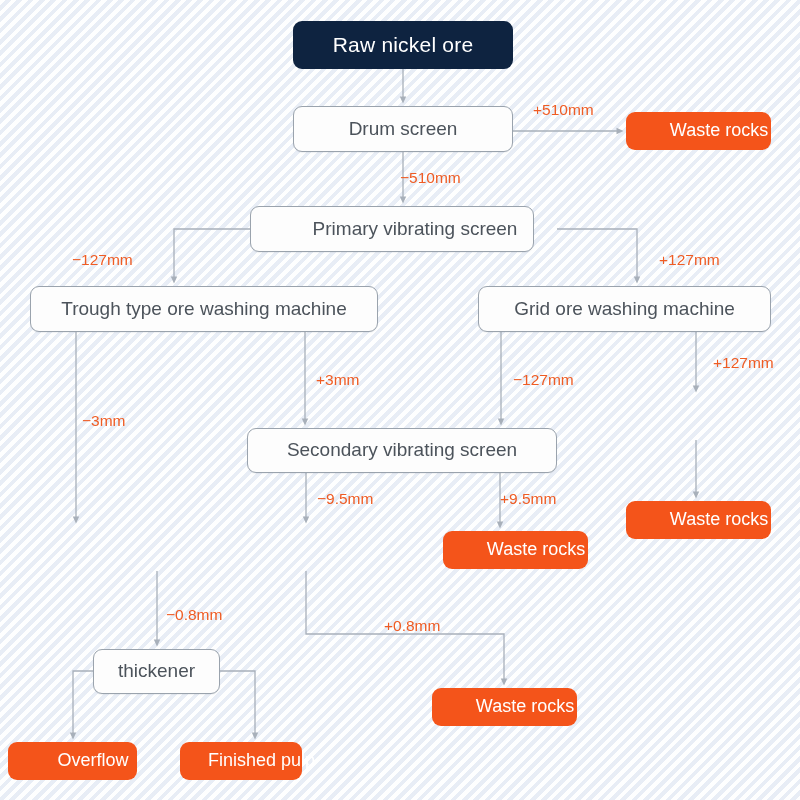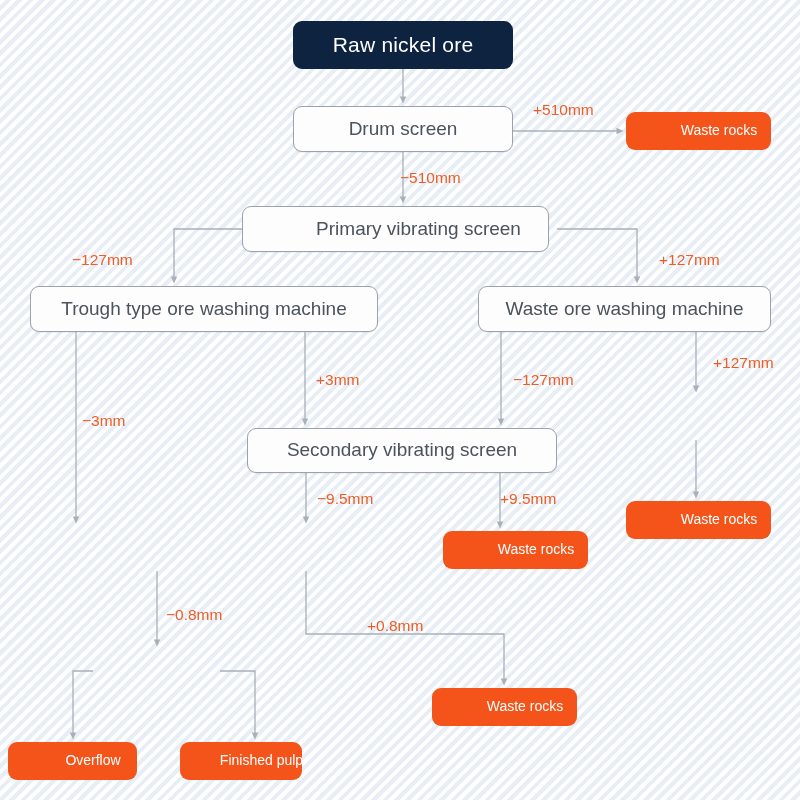--- a/index.html
+++ b/index.html
@@ -62,21 +62,21 @@
     background: #fdfdfd;
     border: 1px solid #9aa3ad;
     color: #4c535b;
     font-size: 19px;
     box-shadow: 0 1px 1px rgba(120,130,145,0.10);
   }
 
   .node-terminal {
     background: #f4541a;
     color: #ffffff;
-    font-size: 14px;
+    font-size: 18px;
     padding-left: 41px;
   }
 
   .edge-label {
     position: absolute;
     color: #ef5c24;
     font-size: 15.5px;
     white-space: nowrap;
     line-height: 1;
   }
@@ -134,46 +134,49 @@
   </div>
 
   <div class="node node-process" style="left:293px; top:106px; width:220px; height:46px;">
     <span>Drum screen</span>
   </div>
 
   <div class="node node-terminal" style="left:626px; top:112px; width:145px; height:38px;">
     <span>Waste rocks</span>
   </div>
 
-  <div class="node node-process" style="left:242px; top:206px; width:307px; height:46px;padding-left:46px;">
+  <div class="node node-process" style="left:250px; top:206px; width:284px; height:46px;padding-left:46px;">
     <span>Primary vibrating screen</span>
   </div>
 
   <div class="node node-process" style="left:30px; top:286px; width:348px; height:46px;align-items:center;">
     <span>Trough type ore washing machine</span>
   </div>
 
   <div class="node node-process" style="left:478px; top:286px; width:293px; height:46px;">
-    <span>Waste ore washing machine</span>
+    <span>Grid ore washing machine</span>
   </div>
 
 
   <div class="node node-process" style="left:247px; top:428px; width:310px; height:45px;">
     <span>Secondary vibrating screen</span>
   </div>
 
   <div class="node node-terminal" style="left:626px; top:501px; width:145px; height:38px;">
     <span>Waste rocks</span>
   </div>
 
   <div class="node node-terminal" style="left:443px; top:531px; width:145px; height:38px;">
     <span>Waste rocks</span>
   </div>
 
 
+  <div class="node node-process" style="left:93px; top:649px; width:127px; height:45px;">
+    <span>thickener</span>
+  </div>
 
   <div class="node node-terminal" style="left:432px; top:688px; width:145px; height:38px;">
     <span>Waste rocks</span>
   </div>
 
   <div class="node node-terminal" style="left:8px; top:742px; width:129px; height:38px;">
     <span>Overflow</span>
   </div>
 
   <div class="node node-terminal" style="left:180px; top:742px; width:122px; height:38px;">
@@ -184,15 +187,15 @@
   <div class="edge-label" style="left:400px; top:170px;">−510mm</div>
   <div class="edge-label" style="left:72px; top:252px;">−127mm</div>
   <div class="edge-label" style="left:659px; top:252px;">+127mm</div>
   <div class="edge-label" style="left:316px; top:372px;">+3mm</div>
   <div class="edge-label" style="left:513px; top:372px;">−127mm</div>
   <div class="edge-label" style="left:713px; top:355px;">+127mm</div>
   <div class="edge-label" style="left:82px; top:413px;">−3mm</div>
   <div class="edge-label" style="left:317px; top:491px;">−9.5mm</div>
   <div class="edge-label" style="left:500px; top:491px;">+9.5mm</div>
   <div class="edge-label" style="left:166px; top:607px;">−0.8mm</div>
-  <div class="edge-label" style="left:367px; top:618px;">+0.8mm</div>
+  <div class="edge-label" style="left:384px; top:618px;">+0.8mm</div>
 
 </div>
 
 </body></html>

